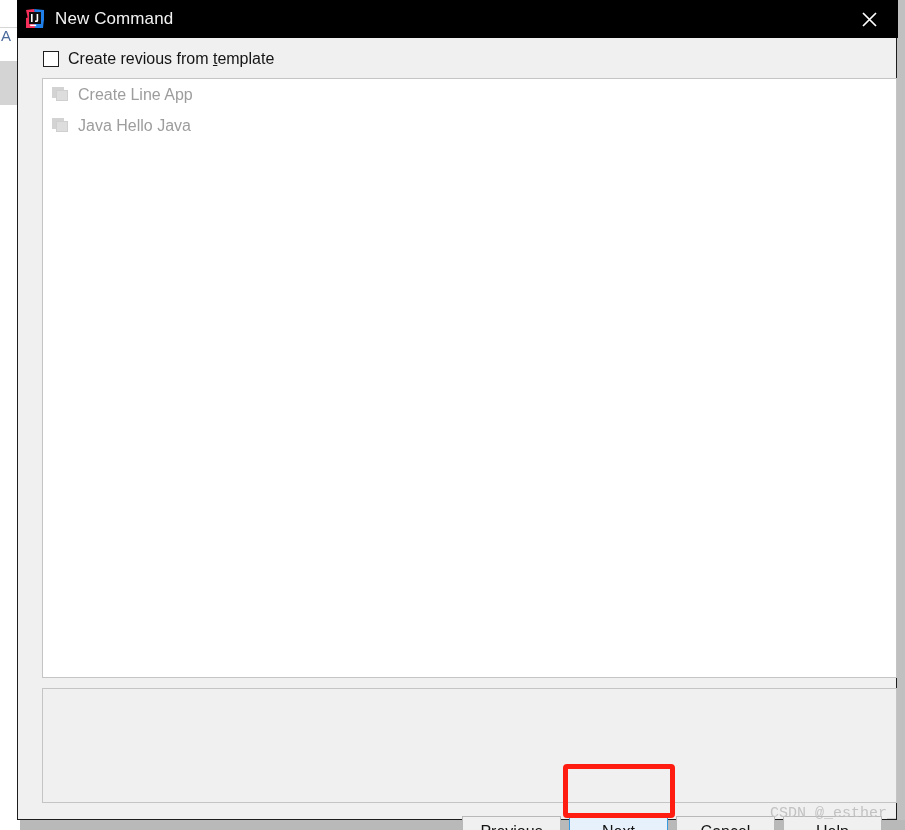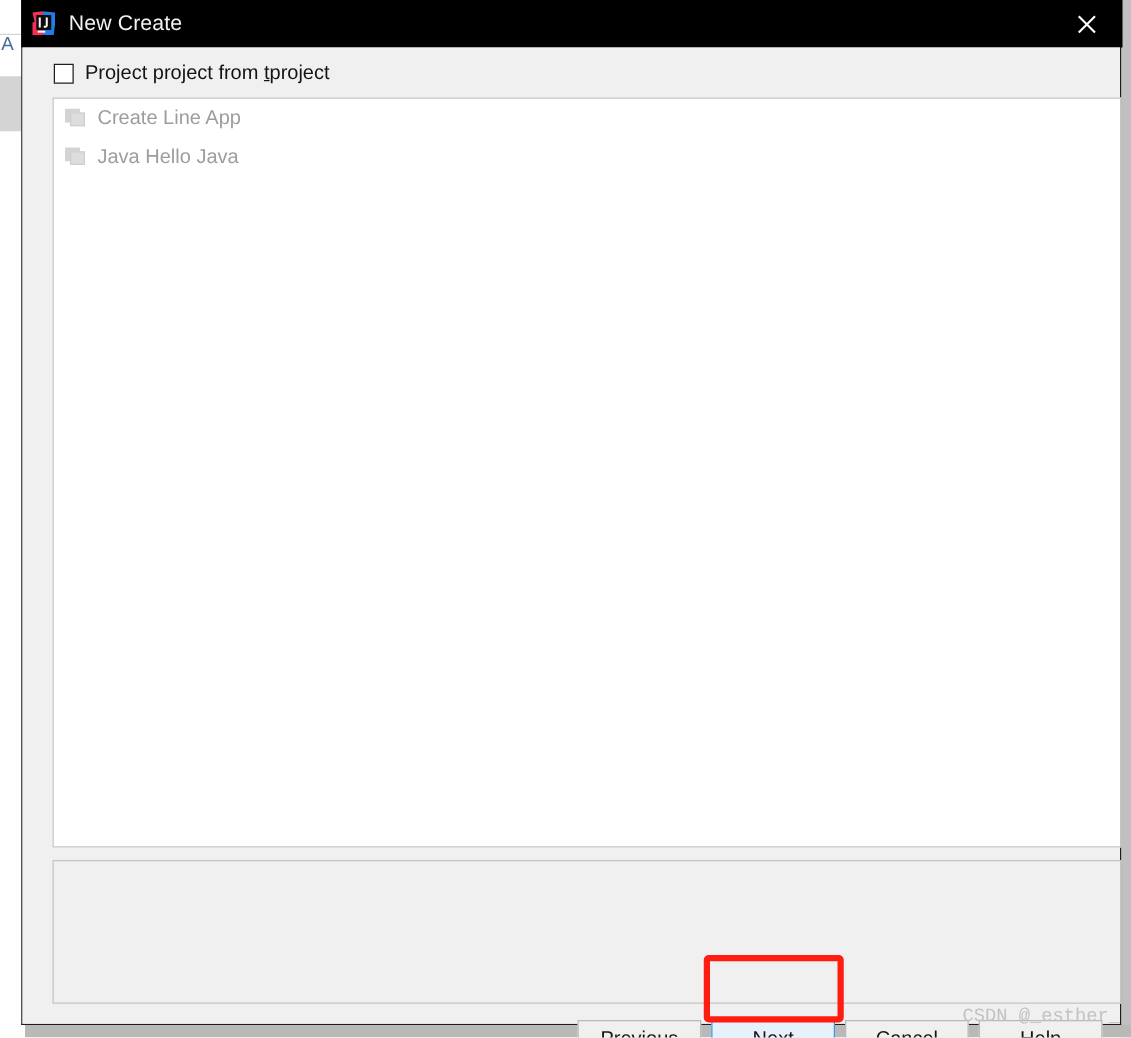--- a/index.html
+++ b/index.html
@@ -290,33 +290,33 @@
           <path d="M2 2 L10 1 L12 6 L9 9 L4 11 Z" fill="#f4305a"></path>
           <path d="M10 1 L20 2 L20 13 L12 10 Z" fill="#1f7ee8"></path>
           <path d="M2 10 L9 8 L13 13 L11 20 L2 20 Z" fill="#f4305a"></path>
           <path d="M9 9 L20 11 L19 20 L11 20 Z" fill="#1f7ee8"></path>
           <rect x="5" y="4" width="12" height="12" fill="#0d0d0d"></rect>
           <rect x="7" y="6" width="1.6" height="8" fill="#ffffff"></rect>
           <path d="M12.6 6 H14.2 V12.4 a1.7 1.7 0 0 1 -1.7 1.7 H11 v-1.6 h1.2 a0.4 0.4 0 0 0 0.4 -0.4 Z" fill="#ffffff"></path>
           <rect x="6.2" y="16.6" width="6" height="1.5" fill="#ffffff"></rect>
         </svg>
       </div>
-      <div class="title-text">New Create</div>
+      <div class="title-text">New Command</div>
       <div class="title-close">
         <svg width="17" height="17" viewBox="0 0 17 17" aria-hidden="true">
           <path d="M2 2 L15 15 M15 2 L2 15" stroke="#ffffff" stroke-width="1.7" fill="none"></path>
         </svg>
       </div>
     </div>
 
     <div class="dlg-body">
 
       <div class="checkbox-row">
         <div class="cb-box"></div>
-        <div class="cb-label"><span>Project project from </span><u>t</u><span>project</span></div>
+        <div class="cb-label"><span>Create revious from </span><u>t</u><span>emplate</span></div>
       </div>
 
       <div class="list-panel">
         <div class="list-item">
           <div class="mod-icon">
             <div class="back"></div>
               <div class="front"></div>
           </div>
           <div class="item-label">Create Line App</div>
         </div>

